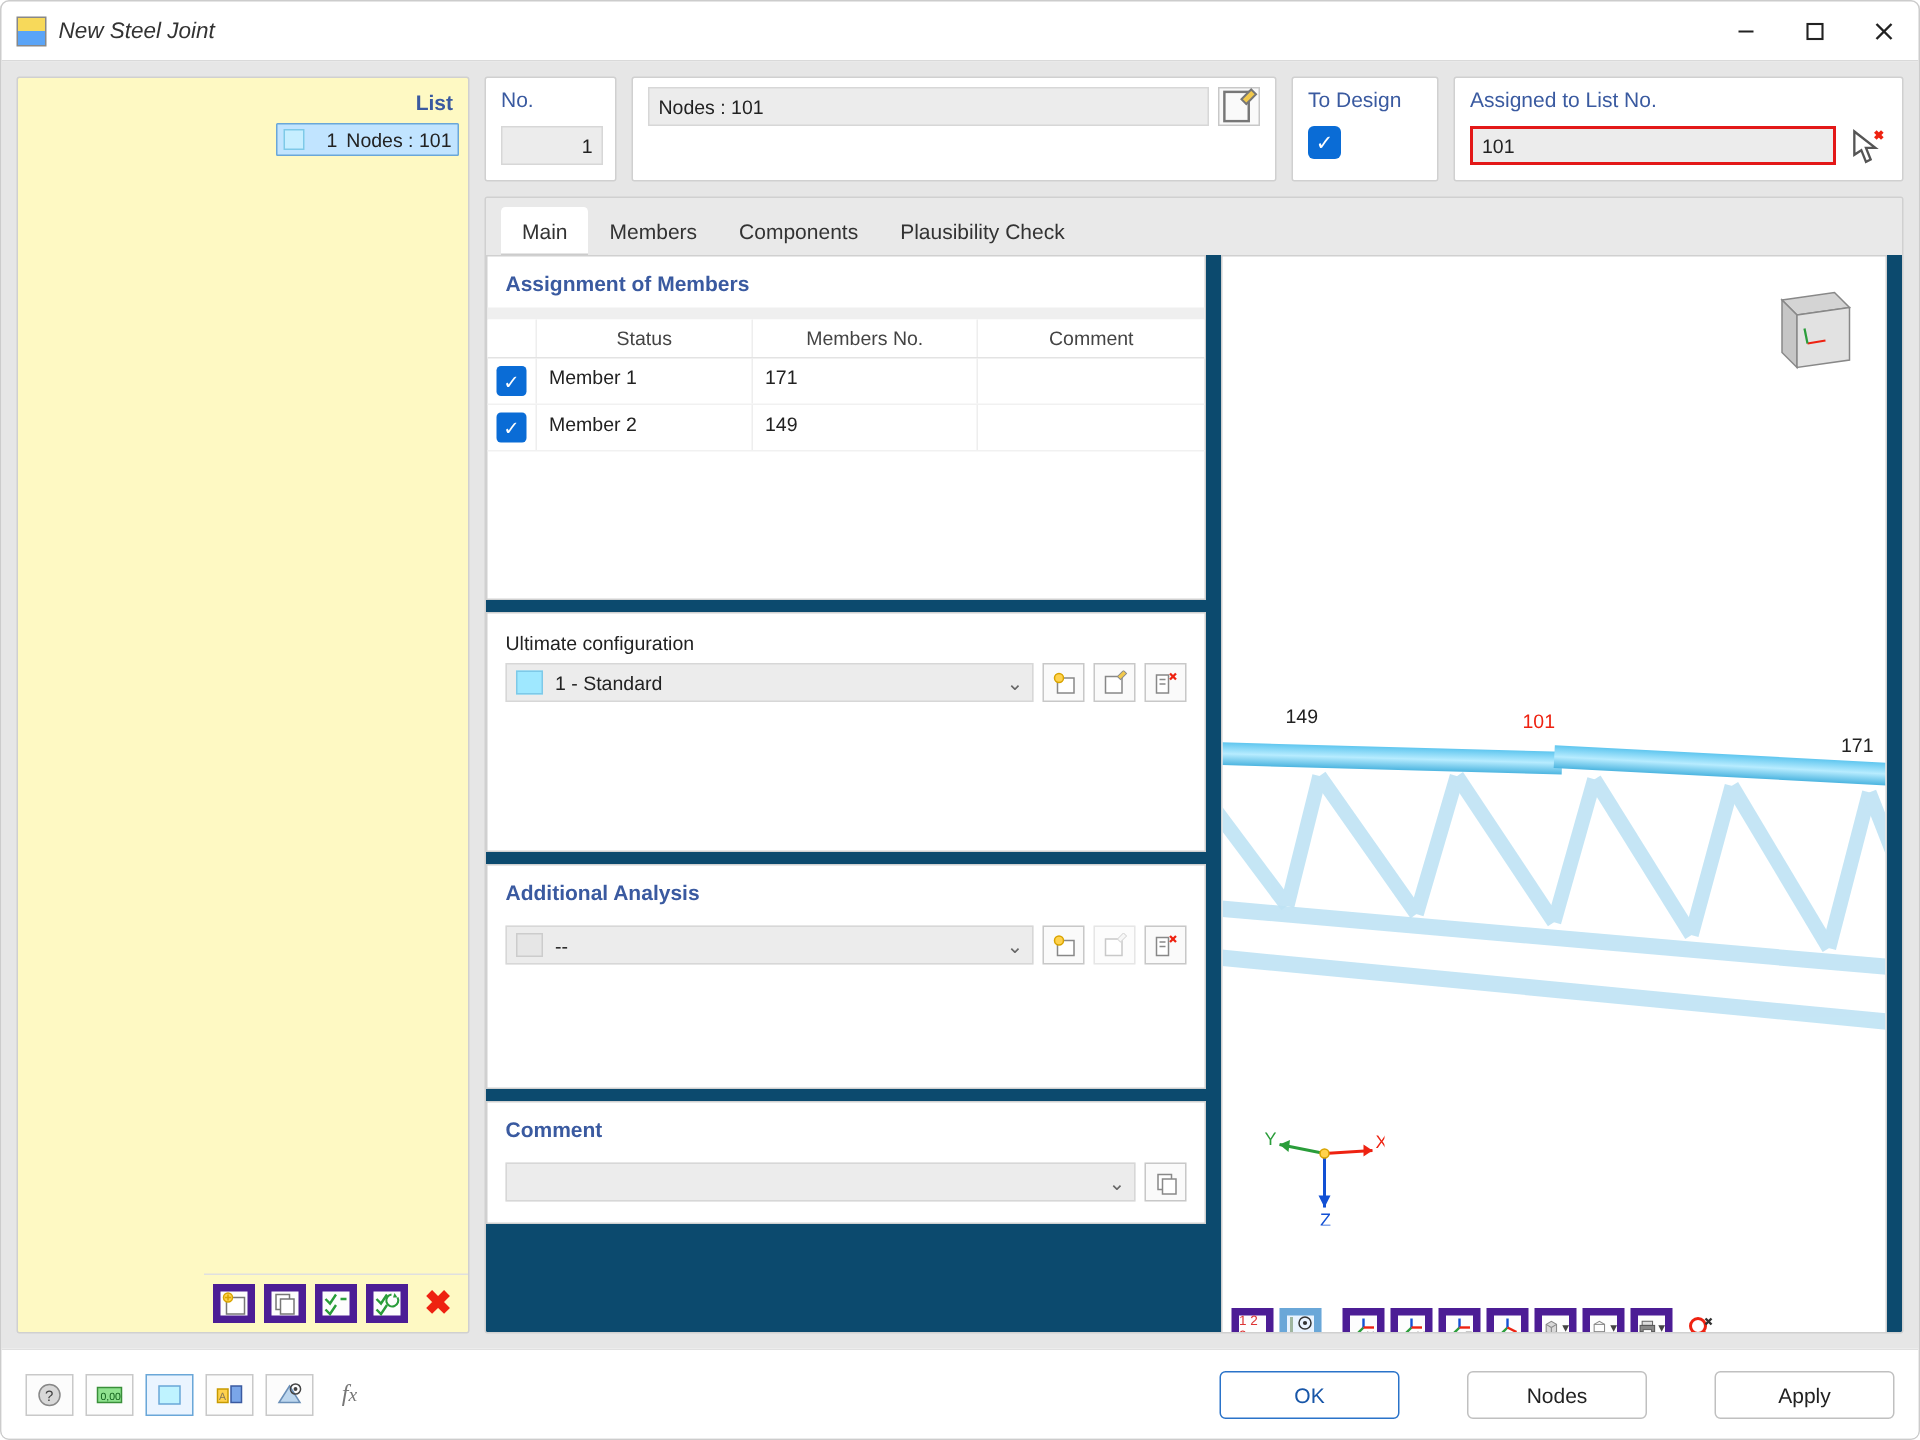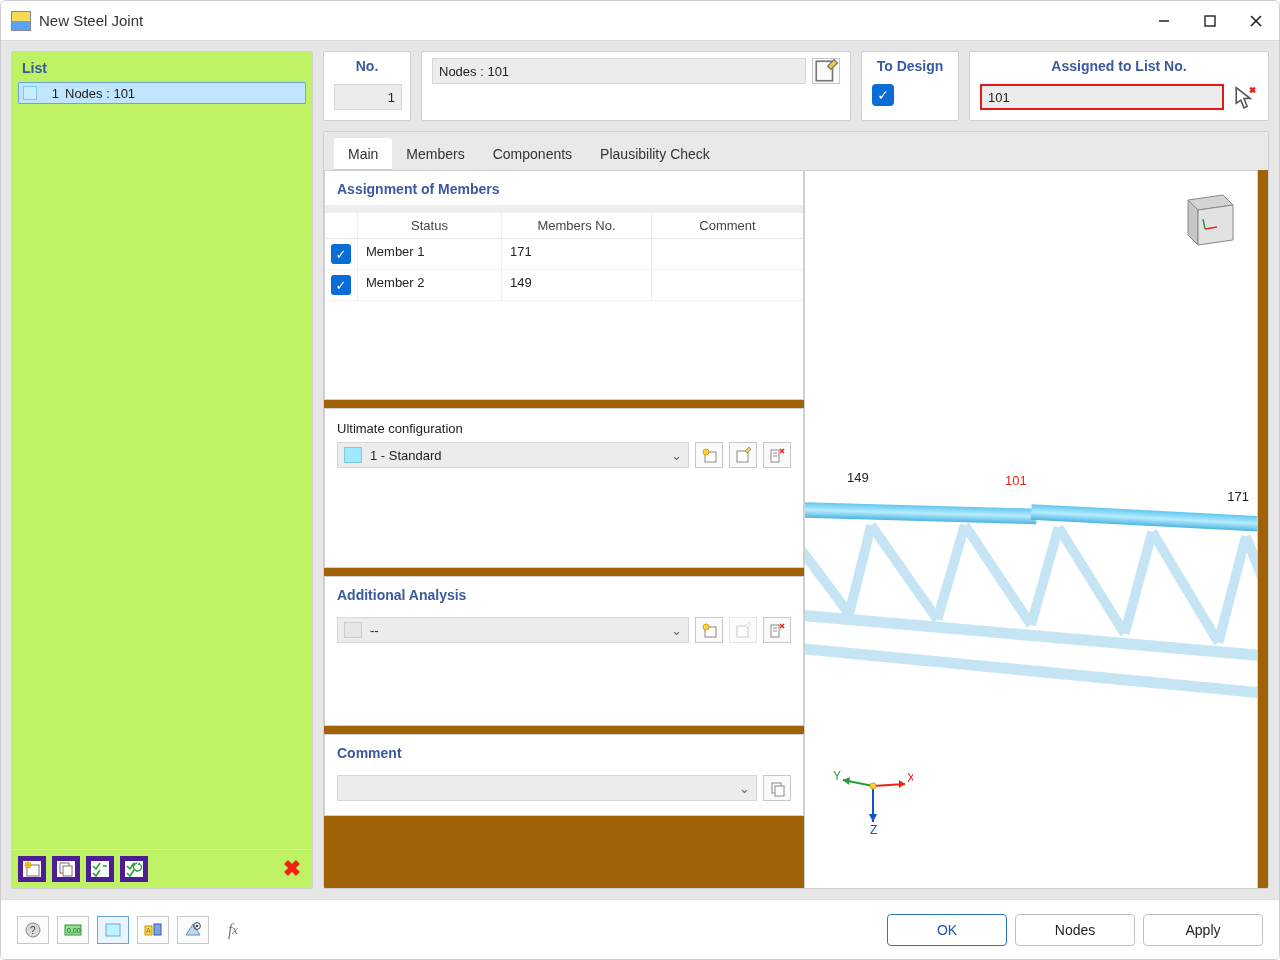--- a/index.html
+++ b/index.html
@@ -2,65 +2,65 @@
 <html><head>
 <meta charset="utf-8">
 <style>
   * { box-sizing:border-box; }
   html,body { margin:0; padding:0; font-family:"Segoe UI",Arial,sans-serif; font-size:13px; color:#222; }
   body { background:#fff; width:1280px; height:960px; position:relative; border:1px solid #ccc; border-radius:6px; overflow:hidden; }
 
   
   .title-bar { height:40px; display:flex; align-items:center; border-bottom:1px solid #d9d9d9; }
   .title-bar .app-icon { width:20px; height:20px; margin:0 8px 0 10px; background:linear-gradient(#f7d95a 50%,#5aa4f7 50%); border:1px solid #888; }
-  .title-bar .title { flex:1; font-size:15px; color:#333; }
+  .title-bar .title { flex:1; font-size:15px; color:#333;font-style:italic; }
   .title-bar .win-btns { display:flex; }
   .win-btn { width:46px; height:40px; display:flex; align-items:center; justify-content:center; font-size:15px; color:#222; line-height:1; }
   .win-btn svg { width:14px; height:14px; }
 
   .content { position:absolute; top:40px; left:0; right:0; bottom:60px; background:#e6e6e6; padding:10px; display:flex; gap:10px; }
 
   
-  .list-panel { width:302px; background:#bef264; border:1px solid #d0d0d0; border-radius:2px; display:flex; flex-direction:column; }
+  .list-panel { width:302px; background:#fef9c3; border:1px solid #d0d0d0; border-radius:2px; display:flex; flex-direction:column;align-items:flex-end; }
   .panel-title { color:#3a5aa0; font-weight:600; font-size:14px; padding:8px 10px 6px; }
   .list-body { flex:1; padding:0 6px 0 6px; overflow:auto; }
   .list-item { display:flex; align-items:center; height:22px; padding:0 4px; background:#c1e4ff; border:1px solid #6aa7d8; border-radius:1px; }
   .list-item .sq { width:14px; height:14px; background:#c6eeff; border:1px solid #7ec9e8; margin-right:6px; }
   .list-item .num { width:16px; text-align:right; margin-right:6px; }
   .list-panel .toolbar { border-top:1px solid #e0e0e0; padding:6px 6px; display:flex; gap:6px; align-items:center; }
   .tool-btn { width:28px; height:26px; border:5px solid #4c1d95; background:#fdfdfd; display:flex; align-items:center; justify-content:center; font-size:14px; color:#444; }
   .tool-btn.red-x { color:#e21; border:none; background:transparent; font-weight:bold; font-size:22px; margin-left:auto; }
   .tool-btn svg { width:18px; height:18px; }
 
   
   .right { flex:1; display:flex; flex-direction:column; gap:10px; }
 
   .row1 { display:flex; gap:10px; }
   .field-box { background:#fff; border:1px solid #d0d0d0; border-radius:2px; padding:6px 10px 10px; }
-  .field-box .label { color:#3a5aa0; font-weight:700; font-size:14px; margin-bottom:10px;text-align:center; }
+  .field-box .label { color:#3a5aa0; font-weight:400; font-size:14px; margin-bottom:10px; }
   .f-no { width:88px; }
   .f-name { flex:1; }
   .f-tod { width:98px; }
   .f-assigned { width:300px; }
   .input { height:26px; background:#ececec; border:1px solid #d7d7d7; padding:0 6px; display:flex; align-items:center; width:100%; font-size:13px; }
   .input.right-align { justify-content:flex-end; }
   .f-no .input { width:68px; }
   .name-row { display:flex; gap:6px; align-items:center; }
   .name-row .input { flex:1; }
   .icon-btn { width:28px; height:26px; border:1px solid #c8c8c8; background:#fafafa; display:flex; align-items:center; justify-content:center; font-size:13px; color:#555; }
   .chk-big { width:22px; height:22px; background:#0a6cd6; border-radius:4px; display:flex; align-items:center; justify-content:center; color:#fff; font-size:14px; }
   .assigned-row { display:flex; gap:6px; align-items:center; }
   .assigned-input { flex:1; height:26px; border:2px solid #e31818; background:#ececec; padding:0 6px; display:flex; align-items:center; font-size:13px; }
 
   
   .tabs-box { flex:1; background:#f1f1f1; border:1px solid #d0d0d0; border-radius:2px; display:flex; flex-direction:column; overflow:hidden; }
   .tabs-bar { display:flex; background:#e9e9e9; padding:6px 10px 0; gap:0; }
   .tab { padding:8px 14px 8px; color:#333; font-size:14px; }
   .tab.active { background:#fff; border-top-left-radius:3px; border-top-right-radius:3px; box-shadow:0 -1px 0 #ccc inset;text-align:center; }
-  .tabs-content { flex:1; display:flex; padding:0 0 10px 0; background:#a16207; }
+  .tabs-content { flex:1; display:flex; gap:10px; padding:0 0 10px 0; background:#0c4a6e; }
 
   .mid-col { width:480px; display:flex; flex-direction:column; gap:8px; margin-left:0; }
   .section { background:#fff; border:1px solid #d0d0d0; }
   .section .sec-title { color:#3a5aa0; font-weight:600; font-size:14px; padding:10px 12px 8px; }
   .section .stripe { height:8px; background:#efefef; }
 
   .grid-head { display:flex; background:#fff; border-bottom:1px solid #e3e3e3; }
   .grid-head div, .grid-row div { padding:5px 8px; font-size:13px; }
   .col-chk { width:32px; display:flex; align-items:center; justify-content:center; }
   .col-status { width:144px; border-left:1px solid #eee; }
@@ -86,21 +86,21 @@
   
   .preview { flex:1; background:#fff; border:1px solid #d0d0d0; margin-right:10px; position:relative; overflow:hidden; }
   .preview .axis-cube { position:absolute; top:14px; right:14px; width:70px; height:70px; }
   .preview .coord { position:absolute; left:28px; bottom:90px; width:80px; height:70px; }
   .preview .toolbar2 { position:absolute; left:6px; right:6px; bottom:6px; height:32px; display:flex; gap:4px; align-items:center; }
   .node-lbl { position:absolute; font-size:13px; background:#fff; padding:0 2px; }
 
   
   .footer { position:absolute; left:0; right:0; bottom:0; height:60px; background:#fff; border-top:1px solid #e0e0e0; display:flex; align-items:center; padding:0 16px; gap:8px; }
   .footer .spacer { flex:1; }
-  .btn { min-width:120px; height:32px; border:1px solid #c0c0c0; background:#fff; border-radius:4px; display:flex; align-items:center; justify-content:center; font-size:14px; }
+  .btn { min-width:120px; height:32px; border:1px solid #c0c0c0; background:#fff; border-radius:4px; display:flex; align-items:center; justify-content:center; font-size:14px;margin-left:37px; }
   .btn.primary { border-color:#2a73c9; color:#1856a8; }
   .foot-icn { width:32px; height:28px; border:1px solid #c9c9c9; background:#fcfcfc; display:flex; align-items:center; justify-content:center; }
   .foot-icn.active { border-color:#6aa7d8; background:#eaf4ff; }
   .foot-icn svg{width:20px;height:18px;}
 </style>
 </head>
 <body>
 
 <div class="title-bar">
   <div class="app-icon"></div>

